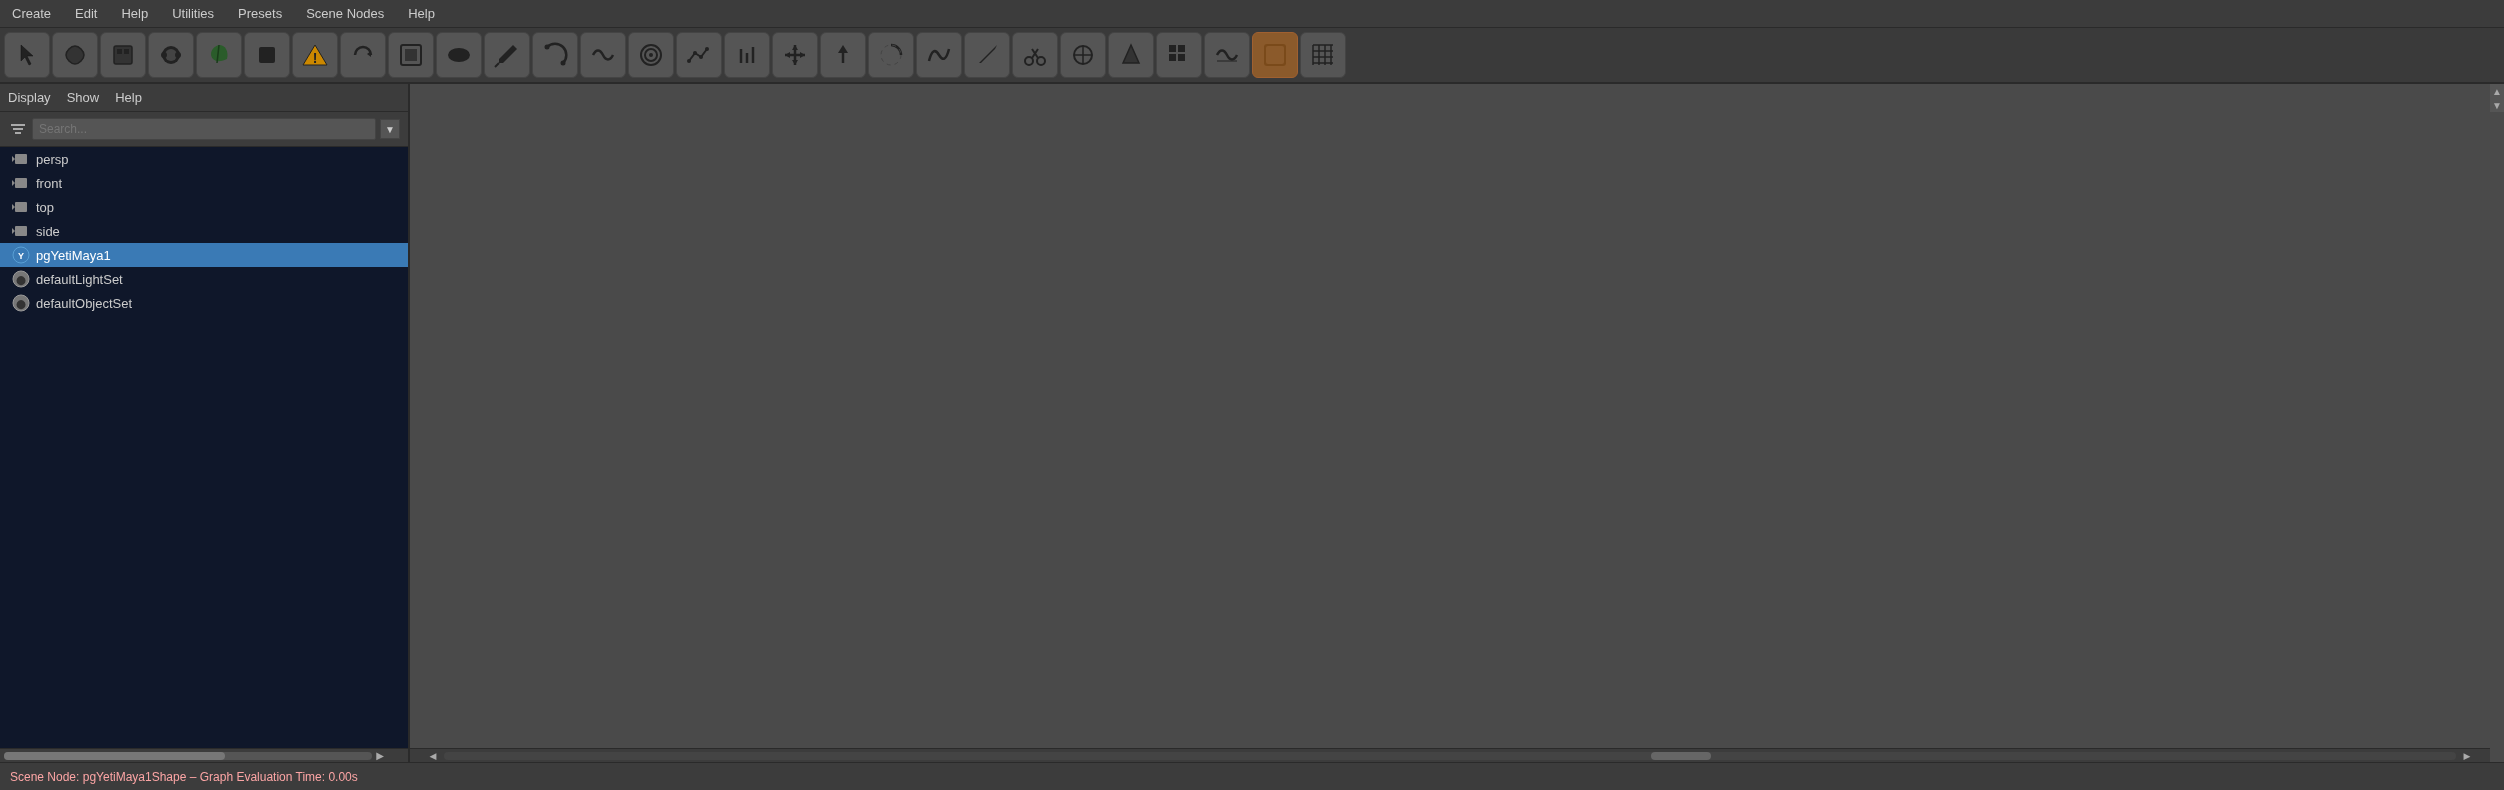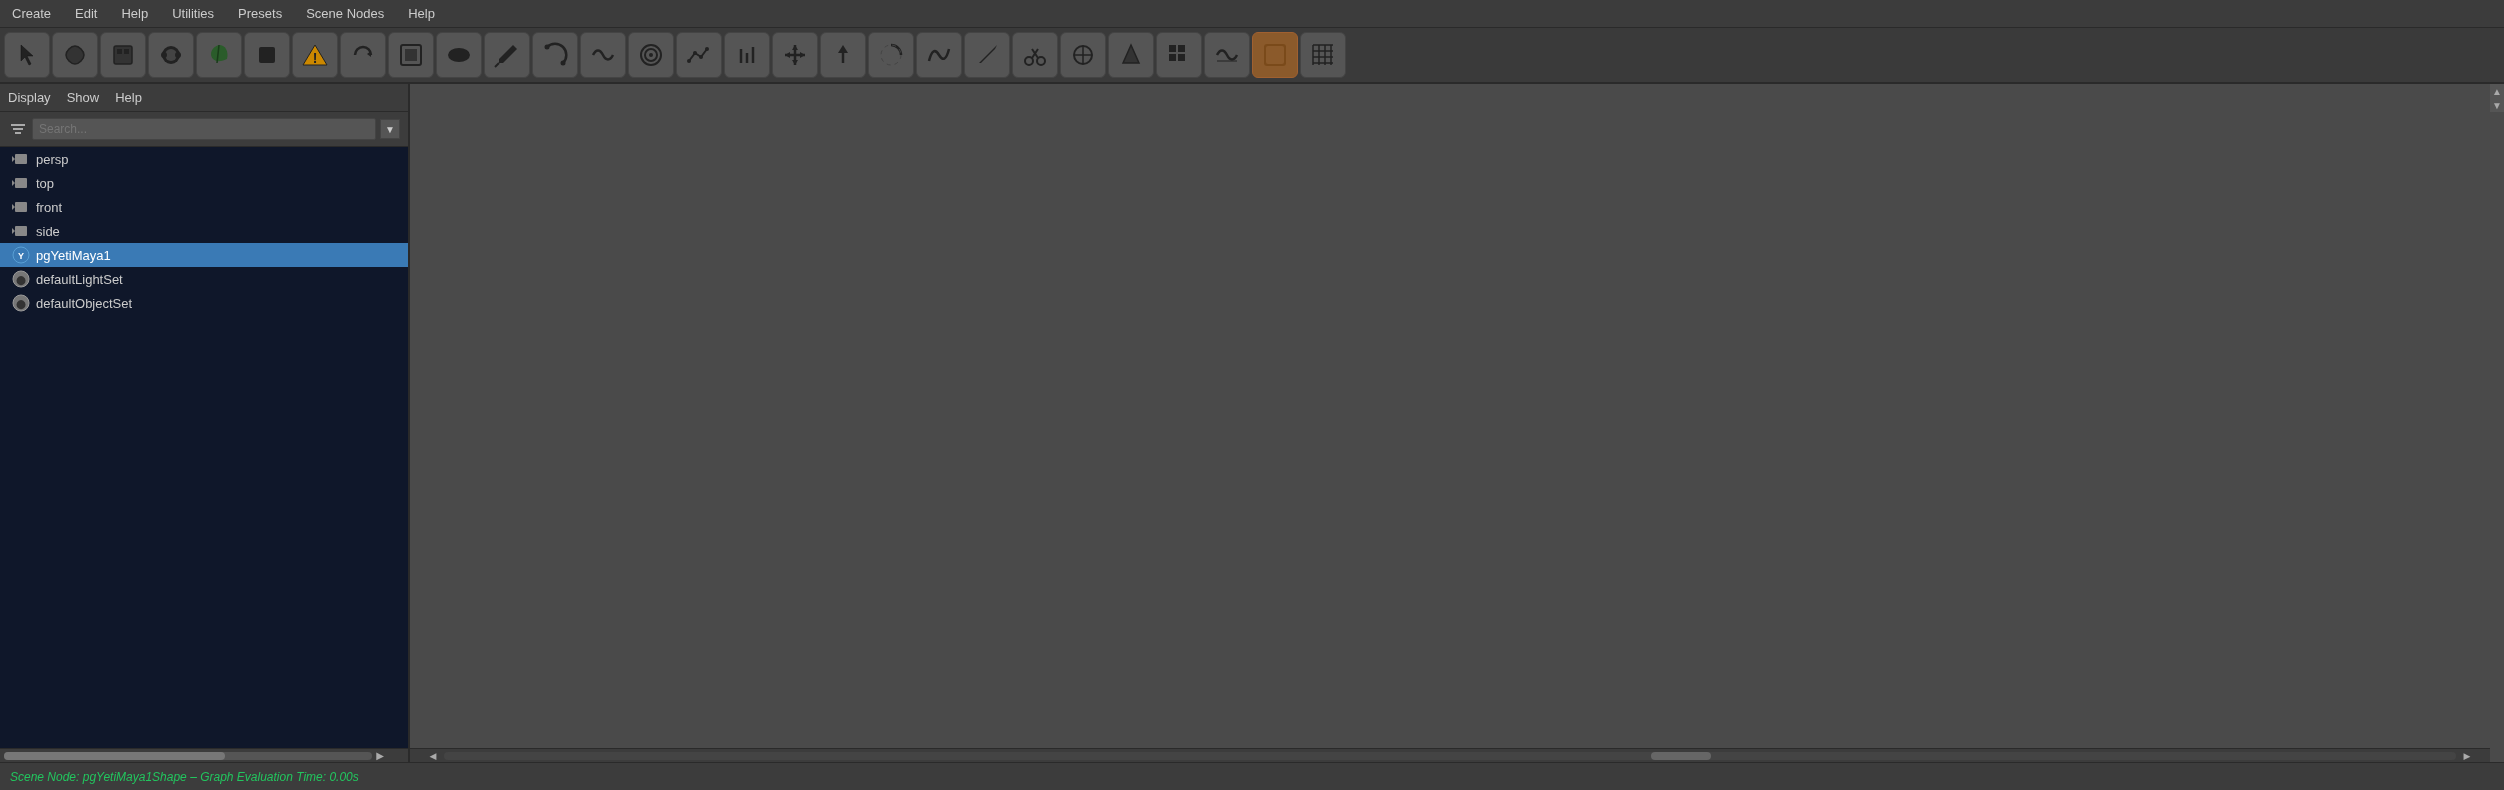--- a/index.html
+++ b/index.html
@@ -213,22 +213,21 @@
 
     
     #status-bar {
       height: 28px;
       background: #3c3c3c;
       border-top: 1px solid #2a2a2a;
       display: flex;
       align-items: center;
       padding: 0 10px;
       font-size: 12px;
-      color: #22c55e;
-      font-style: italic;
+      color: #fca5a5;
     }
     .scroll-arrow {
       width: 14px;
       height: 14px;
       display: flex;
       align-items: center;
       justify-content: center;
       color: #aaa;
       font-size: 10px;
       cursor: pointer;
@@ -505,30 +504,30 @@
     </div>
           <span>persp</span>
         </div>
         <div class="tree-item">
           <div class="tree-icon">
       <svg width="18" height="14" viewBox="0 0 18 14">
         <rect x="3" y="2" width="12" height="10" rx="1" fill="#888"></rect>
         <polygon points="0,4 3,7 0,10" fill="#888"></polygon>
       </svg>
     </div>
-          <span>top</span>
+          <span>front</span>
         </div>
         <div class="tree-item">
           <div class="tree-icon">
       <svg width="18" height="14" viewBox="0 0 18 14">
         <rect x="3" y="2" width="12" height="10" rx="1" fill="#888"></rect>
         <polygon points="0,4 3,7 0,10" fill="#888"></polygon>
       </svg>
     </div>
-          <span>front</span>
+          <span>top</span>
         </div>
         <div class="tree-item">
           <div class="tree-icon">
       <svg width="18" height="14" viewBox="0 0 18 14">
         <rect x="3" y="2" width="12" height="10" rx="1" fill="#888"></rect>
         <polygon points="0,4 3,7 0,10" fill="#888"></polygon>
       </svg>
     </div>
           <span>side</span>
         </div>

